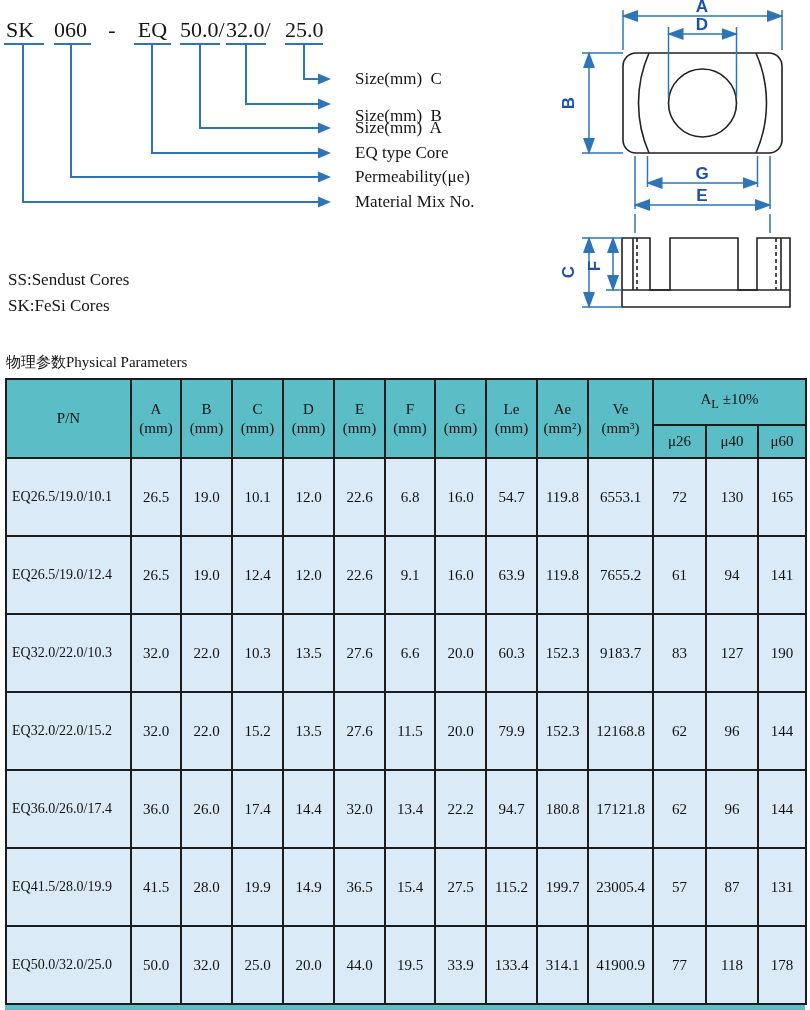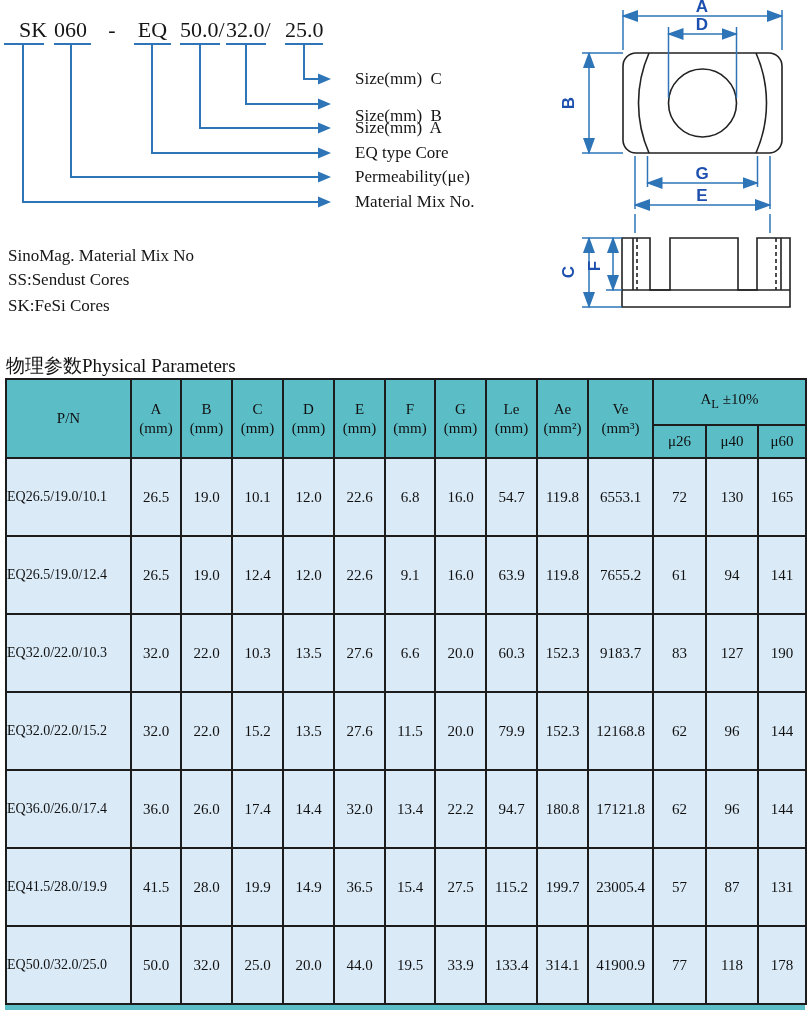--- a/index.html
+++ b/index.html
@@ -7,42 +7,42 @@
         font-family:"Liberation Serif", serif;color:#111;overflow:hidden;}
   
   .code-seg{position:absolute;top:17px;height:26px;font-size:22px;text-align:center;
             white-space:pre;color:#151515;}
   .leaders{position:absolute;left:0;top:0;}
   .lead-label{position:absolute;left:337px;height:22px;line-height:22px;font-size:17px;
               white-space:pre;color:#151515;margin-left:18px;}
   .note{position:absolute;left:8px;height:22px;line-height:22px;font-size:17px;color:#151515;}
   .drawing{position:absolute;left:555px;top:0;}
   .dimtext{font-family:"Liberation Sans", sans-serif;font-weight:bold;font-size:17px;fill:#1d4fae;}
-  .section-title{position:absolute;left:6px;top:353px;font-size:19px;color:#111;}
+  .section-title{position:absolute;left:6px;top:353px;font-size:15px;color:#111;}
   
   table.params{position:absolute;left:5px;top:378px;border-collapse:collapse;table-layout:fixed;
                width:800px;border:2px solid #1c1c1c;}
   table.params th, table.params td{border:2px solid #1c1c1c;padding:0;text-align:center;
                vertical-align:middle;font-weight:normal;}
   table.params thead th{background:#5bbdc6;font-size:15px;line-height:19px;}
   table.params thead tr.r1 th{height:44px;}
   table.params thead tr.r2 th{height:31px;margin-left:12px;}
   table.params thead th.al-h{font-size:15px;}
   table.params tbody tr{height:78px;}
   table.params tbody td{background:#daeaf7;font-size:15px;}
-  table.params tbody td.pn{text-align:left;font-size:14px;}
+  table.params tbody td.pn{text-align:left;padding-left:5px;font-size:14px;}
   .h-label,.h-unit{line-height:19px;}
   .next-strip{position:absolute;left:5px;top:1005px;width:800px;height:5px;background:#5bbdc6;}
 </style>
 </head>
 <body>
 
 <div class="page">
 
-  <div class="code-seg" style="left:13px;width:40px">SK</div>
+  <div class="code-seg" style="left:0;width:40px">SK</div>
   <div class="code-seg" style="left:52px;width:37px">060</div>
   <div class="code-seg" style="left:105px;width:14px">-</div>
   <div class="code-seg" style="left:134px;width:37px">EQ</div>
   <div class="code-seg" style="left:180px;width:40px">50.0/</div>
   <div class="code-seg" style="left:226px;width:40px">32.0/</div>
   <div class="code-seg" style="left:285px;width:38px">25.0</div>
 
   <svg class="leaders" width="340" height="215" viewBox="0 0 340 215">
     <g stroke="#2e75b8" stroke-width="2" fill="none">
       <path d="M4,44 H44"></path>
@@ -68,21 +68,20 @@
     </g>
   </svg>
 
   <div class="lead-label" style="top:68px">Size(mm)  C</div>
   <div class="lead-label" style="top:105px">Size(mm)  B</div>
   <div class="lead-label" style="top:117px">Size(mm)  A</div>
   <div class="lead-label" style="top:142px">EQ type Core</div>
   <div class="lead-label" style="top:166px">Permeability(μe)</div>
   <div class="lead-label" style="top:191px">Material Mix No.</div>
 
-  <div class="note" style="top:245px">SinoMag. Material Mix No</div>
   <div class="note" style="top:269px">SS:Sendust Cores</div>
   <div class="note" style="top:295px">SK:FeSi Cores</div>
 
   <svg class="drawing" width="255" height="340" viewBox="0 0 255 340">
     <defs>
       <marker id="mE" markerWidth="11" markerHeight="8" refX="10" refY="4" orient="auto-start-reverse">
         <path d="M0,0 L11,4 L0,8 z" fill="#2e75b8"></path>
       </marker>
     </defs>
 

